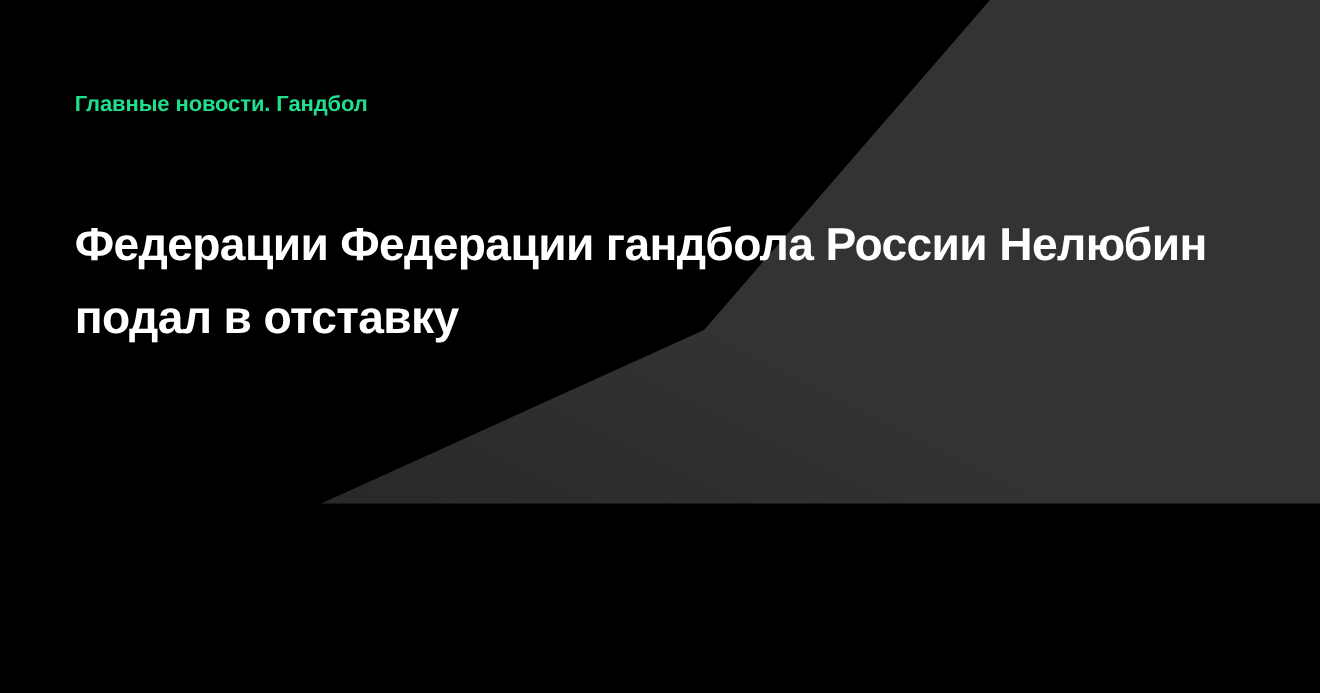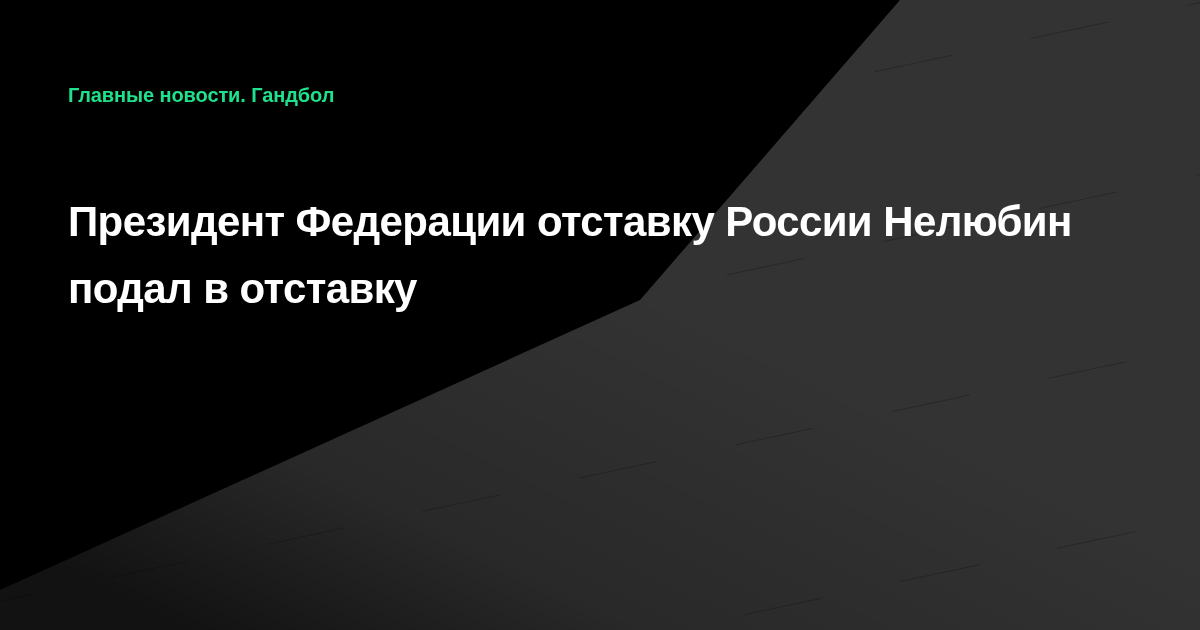--- a/index.html
+++ b/index.html
@@ -3,21 +3,21 @@
 <meta charset="utf-8">
 <style>
   html, body {
     margin: 0;
     padding: 0;
     background: #000000;
   }
   #og-card {
     position: relative;
     width: 1200px;
-    height: 630px;
+    height: 458px;
     overflow: hidden;
     background: #000000;
     font-family: "Liberation Sans", sans-serif;
     -webkit-font-smoothing: antialiased;
   }
   #pattern-layer {
     position: absolute;
     inset: 0;
     width: 1200px;
     height: 630px;
@@ -83,16 +83,16 @@
 
     <rect x="0" y="0" width="1200" height="630" fill="#000000"></rect>
     <g clip-path="url(#diagonal-wedge)" mask="url(#fade-mask)">
       <rect x="-400" y="-400" width="2200" height="1600" fill="url(#checker-skew)"></rect>
     </g>
   </svg>
 
   <div id="content-layer">
     <div id="kicker">Главные новости. Гандбол</div>
 
-    <h1 id="headline">Президент Федерации отставку России Нелюбин подал в отставку</h1>
+    <h1 id="headline">Федерации Федерации гандбола России Нелюбин подал в отставку</h1>
   </div>
 
 </div>
 
 </body></html>

